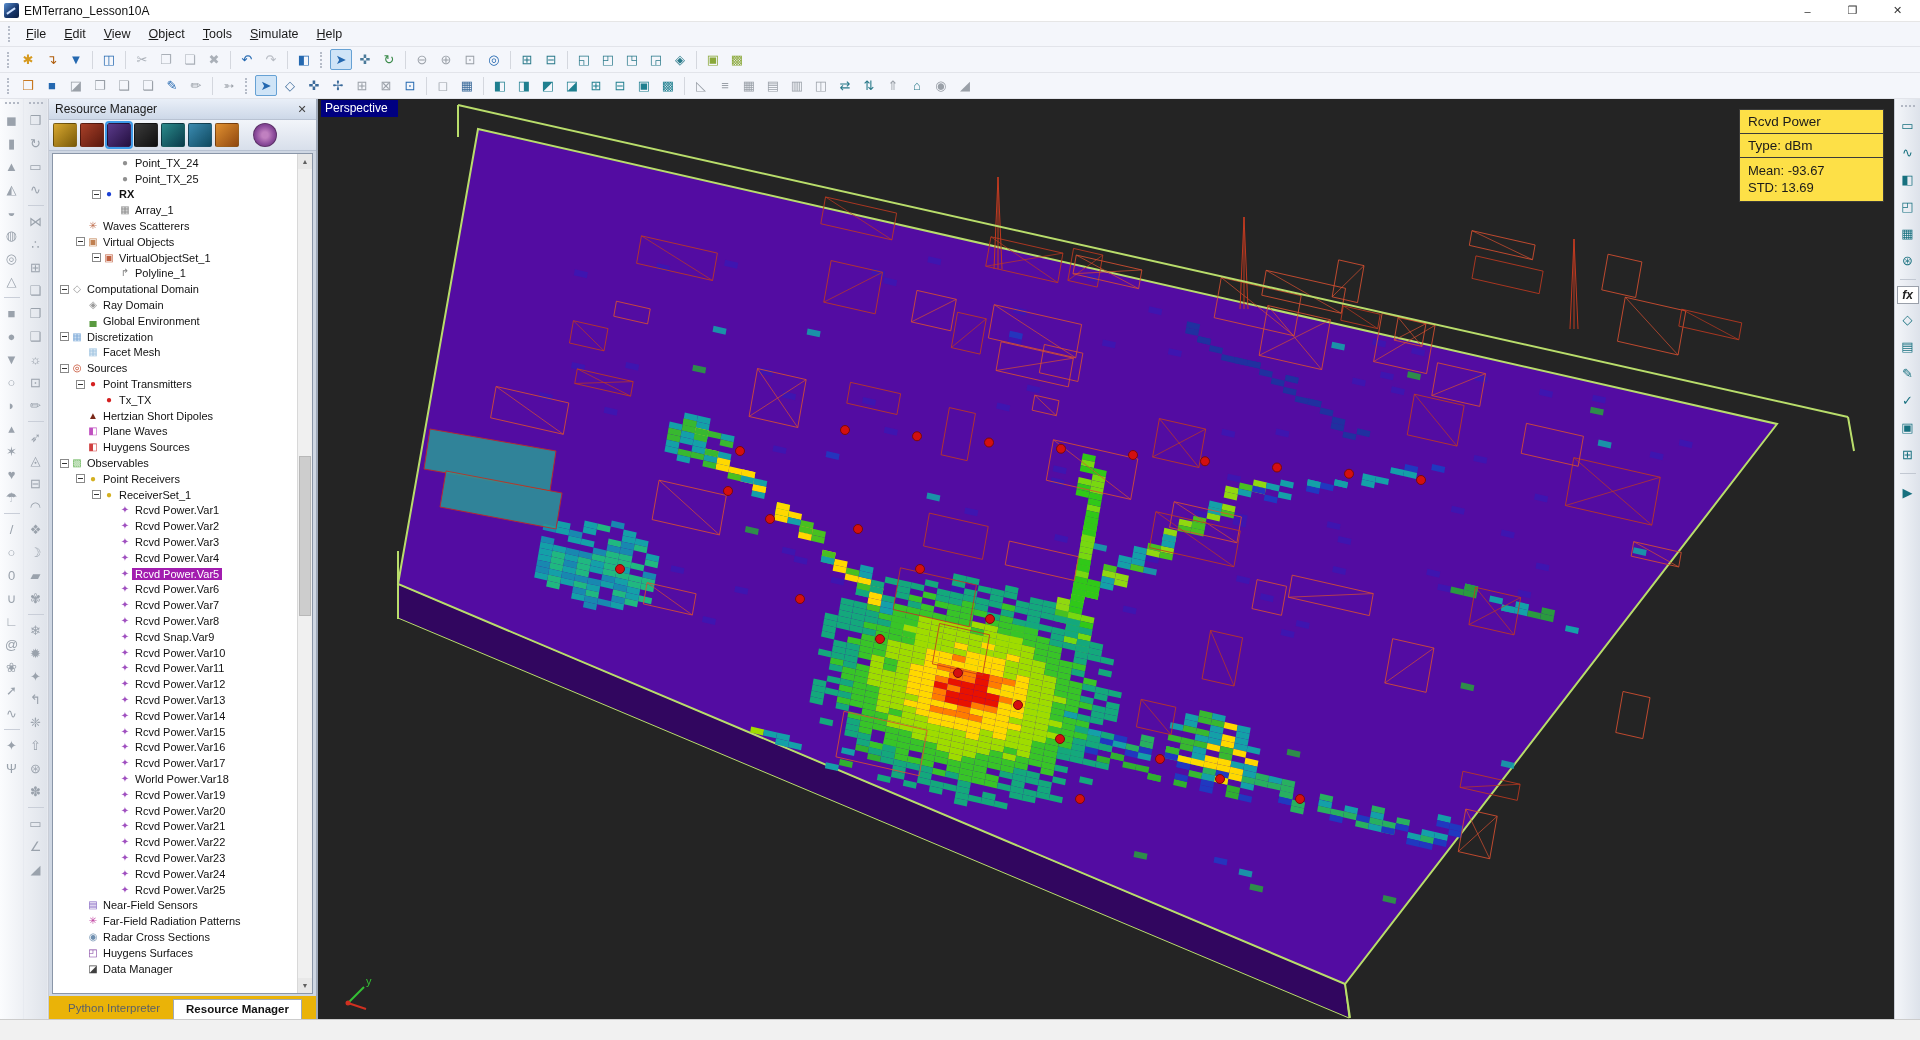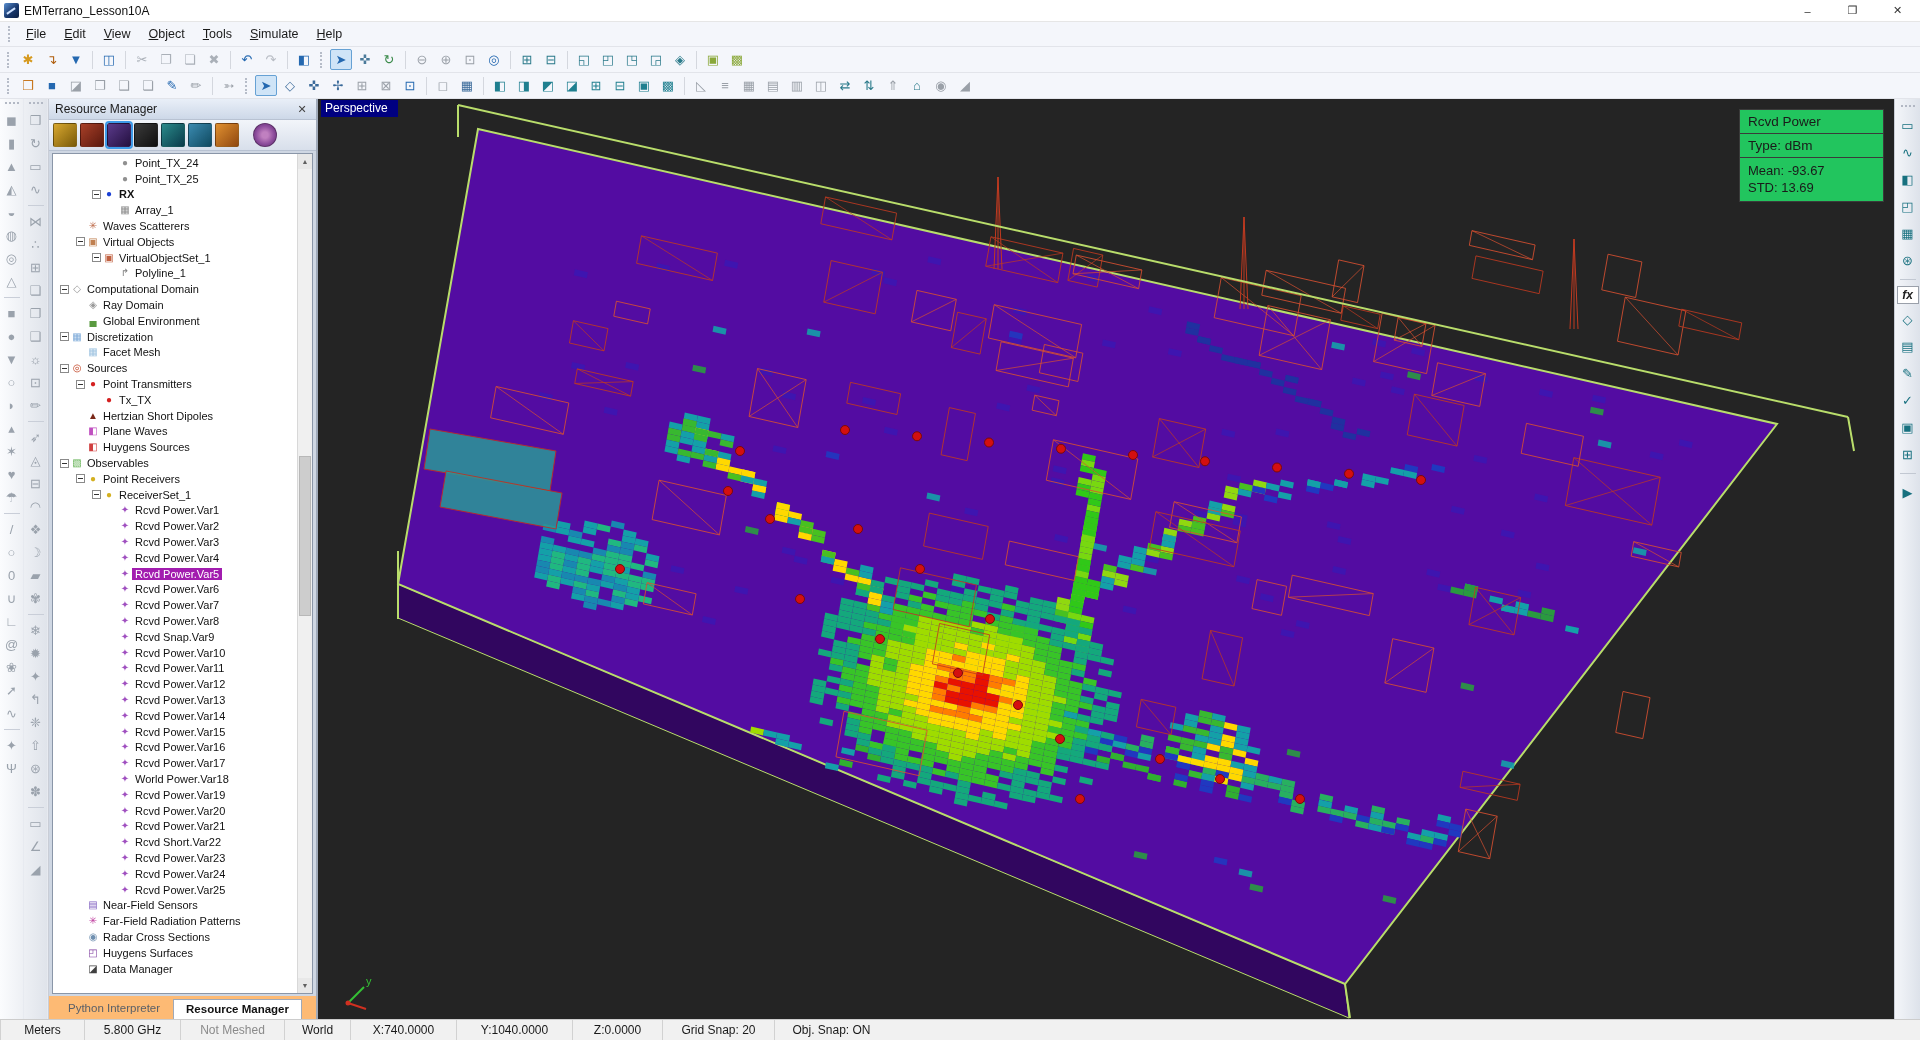--- a/index.html
+++ b/index.html
@@ -55,30 +55,30 @@
   .ticon-tree { width:14px; flex:0 0 14px; text-align:center; font-size:10px; line-height:10px;}
   .tlabel { padding:0 3px; }
   .tlabel.selected { background:#a21caf; color:#fff; }
   .tlabel.bold { font-weight:bold; }
   
   .tree-scroll { position:absolute; right:0; top:0; bottom:0; width:15px; background:#f0f0f0; border-left:1px solid #d8d8d8;}
   .ts-btn { height:15px; display:flex; align-items:center; justify-content:center; font-size:7px; color:#606060; background:#e8e8e8;}
   .ts-btn.dn { position:absolute; bottom:0; left:0; right:0; }
   .ts-thumb { position:absolute; left:1px; right:1px; top:36%; height:160px; background:#cdcdcd; border:1px solid #b8b8b8;}
   
-  .rm-tabs { height:23px; display:flex; align-items:flex-end; padding-left:6px; background:#fdba74; }
+  .rm-tabs { height:23px; display:flex; align-items:flex-end; padding-left:6px; background:#eab308; }
   .rm-tab { font-size:11.5px; padding:3px 12px 4px 12px; color:#5a6068; border:1px solid transparent; }
   .rm-tab.active { background:#ffffff; color:#111; border:1px solid #9fa9b8; border-bottom:none; font-weight:bold;}
   
   .viewport { flex:1; position:relative; background:#242424; overflow:hidden; }
   .persp-label { position:absolute; left:3px; top:1px; background:#000080; color:#fff;
     font-size:12px; padding:1px 10px 2px 4px; z-index:5;}
   #scene { position:absolute; left:0; top:0; }
   
-  .legend { position:absolute; right:10px; top:10px; width:145px; background:#22c55e;
+  .legend { position:absolute; right:10px; top:10px; width:145px; background:#fde047;
     border:1px solid #3a3a3a; z-index:6; color:#1a1a1a;}
   .lg-row { padding:4px 8px; font-size:13.5px; border-bottom:1px solid #3a3a3a;}
   .lg-scale { display:flex; padding:7px 4px 7px 16px; border-bottom:1px solid #3a3a3a;}
   .lg-bar { width:21px; height:196px; border:1px solid #888; }
   .lg-ticks { display:flex; flex-direction:column; justify-content:space-between;
     height:212px; margin:-4px 0 0 7px; font-size:13px;}
   .lg-stats { padding:4px 8px 5px 8px; font-size:13px; line-height:17px;}
   
   .right-tools { width:26px; background:linear-gradient(90deg,#f4f6fa,#dde2ea); border-left:1px solid #c9cdd6;
     display:flex; flex-direction:column; align-items:center; padding-top:6px;}
@@ -528,21 +528,21 @@
             <span class="tlabel">Rcvd Power.Var20</span>
           </div>
           <div class="trow" style="padding-left: 54px;">
             <span class="texp"></span>
             <span class="ticon-tree" style="color: rgb(160, 80, 192);">✦</span>
             <span class="tlabel">Rcvd Power.Var21</span>
           </div>
           <div class="trow" style="padding-left: 54px;">
             <span class="texp"></span>
             <span class="ticon-tree" style="color: rgb(160, 80, 192);">✦</span>
-            <span class="tlabel">Rcvd Short.Var22</span>
+            <span class="tlabel">Rcvd Power.Var22</span>
           </div>
           <div class="trow" style="padding-left: 54px;">
             <span class="texp"></span>
             <span class="ticon-tree" style="color: rgb(160, 80, 192);">✦</span>
             <span class="tlabel">Rcvd Power.Var23</span>
           </div>
           <div class="trow" style="padding-left: 54px;">
             <span class="texp"></span>
             <span class="ticon-tree" style="color: rgb(160, 80, 192);">✦</span>
             <span class="tlabel">Rcvd Power.Var24</span>
@@ -1979,24 +1979,13 @@
       <div class="rticon">✎</div>
       <div class="rticon">✓</div>
       <div class="rticon">▣</div>
       <div class="rticon">⊞</div>
       <div class="rtsep"></div>
       <div class="rticon">▶</div>
     </div>
 </div>
 
 <div class="statusbar">
-  <div style="display:flex;height:100%;" id="sbCells">
-      <div class="sb-cell" style="width: 84px;">Meters</div>
-      <div class="sb-cell" style="width: 96px;">5.800 GHz</div>
-      <div class="sb-cell muted" style="width: 104px;">Not Meshed</div>
-      <div class="sb-cell" style="width: 66px;">World</div>
-      <div class="sb-cell" style="width: 106px;">X:740.0000</div>
-      <div class="sb-cell" style="width: 116px;">Y:1040.0000</div>
-      <div class="sb-cell" style="width: 90px;">Z:0.0000</div>
-      <div class="sb-cell" style="width: 112px;">Grid Snap: 20</div>
-      <div class="sb-cell" style="width: 114px;">Obj. Snap: ON</div>
-    </div>
 </div>
 
 </body></html>

